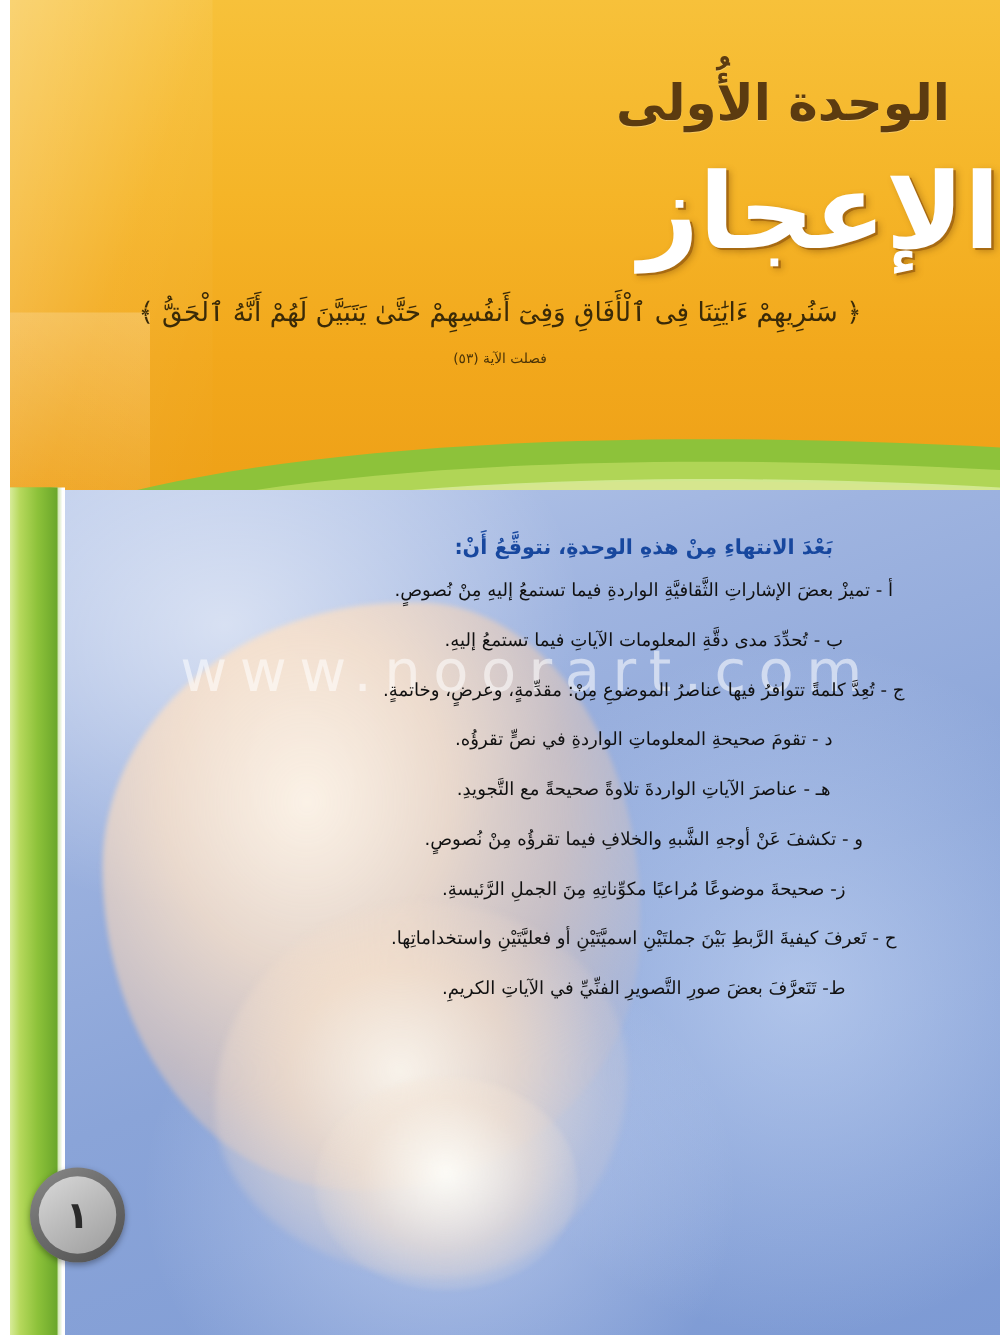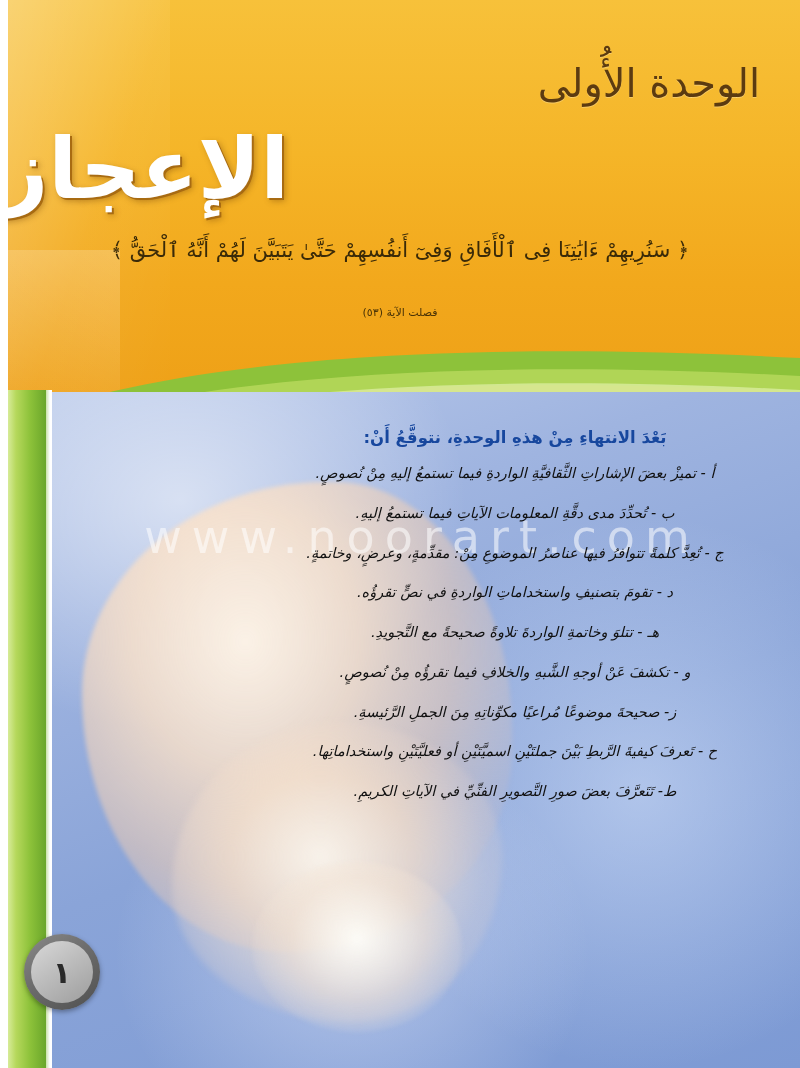--- a/index.html
+++ b/index.html
@@ -38,32 +38,32 @@
     left: 0; top: 250px;
     width: 120px; height: 160px;
     background: linear-gradient(200deg, rgba(255,255,255,0.22), rgba(255,255,255,0));
   }
 
   .unit-label {
     position: absolute;
     right: 40px;
     top: 60px;
     font-size: 40px;
-    font-weight: normal;
+    font-weight: bold;
     color: #5c3b10;
     letter-spacing: 0;
     direction: rtl;
     text-shadow: 0 1px 0 rgba(255,255,255,0.25);
   }
   .unit-title {
     position: absolute;
     right: 0;
     left: 0;
     top: 120px;
-    text-align: left;
+    text-align: right;
     font-size: 84px;
     font-weight: bold;
     color: #ffffff;
     direction: rtl;
     text-shadow:
       2px 2px 0 #a86b12,
       3px 3px 6px rgba(120,70,10,0.45);
   }
   .ayah-wrap {
     position: absolute;
@@ -81,21 +81,20 @@
     white-space: nowrap;
   }
   .ayah-ref {
     position: absolute;
     left: 0; right: 0;
     top: 280px;
     text-align: center;
     font-size: 11px;
     color: #4a3307;
     direction: rtl;
-    margin-top: 26px;
   }
 
   
   .green-band {
     position: absolute;
     left: 0;
     top: 330px;
     width: 800px;
     height: 120px;
     overflow: hidden;
@@ -212,21 +211,20 @@
     color: #17479e;
     margin: 0 0 16px 0;
     letter-spacing: 0;
   }
   .obj-item {
     font-size: 14.5px;
     color: #111111;
     margin: 0 0 18px 0;
     line-height: 1.5;
     white-space: nowrap;
-    font-style: italic;
   }
 
   
   .page-badge {
     position: absolute;
     left: 24px;
     bottom: 58px;
     width: 76px;
     height: 76px;
     border-radius: 50%;
@@ -296,22 +294,22 @@
     <div class="organic2"></div>
     <div class="organic3"></div>
 
     <div class="watermark">www.noorart.com</div>
 
     <div class="objectives">
       <p class="obj-heading">بَعْدَ الانتهاءِ مِنْ هذهِ الوحدةِ، نتوقَّعُ أَنْ:</p>
       <p class="obj-item">أ - تميزْ بعضَ الإشاراتِ الثَّقافيَّةِ الواردةِ فيما تستمعُ إليهِ مِنْ نُصوصٍ.</p>
       <p class="obj-item">ب - تُحدِّدَ مدى دقَّةِ المعلومات الآياتِ فيما تستمعُ إليهِ.</p>
       <p class="obj-item">ج - تُعِدَّ كلمةً تتوافرُ فيها عناصرُ الموضوعِ مِنْ: مقدِّمةٍ، وعرضٍ، وخاتمةٍ.</p>
-      <p class="obj-item">د - تقومَ بتصنيفِ واستخداماتِ الواردةِ في نصٍّ تقرؤُه.</p>
-      <p class="obj-item">هـ - تتلوَ وخاتمةِ الواردةَ تلاوةً صحيحةً مع التَّجويدِ.</p>
+      <p class="obj-item">د - تقومَ صحيحةِ المعلوماتِ الواردةِ في نصٍّ تقرؤُه.</p>
+      <p class="obj-item">هـ - عناصرَ الآياتِ الواردةَ تلاوةً صحيحةً مع التَّجويدِ.</p>
       <p class="obj-item">و - تكشفَ عَنْ أوجهِ الشَّبهِ والخلافِ فيما تقرؤُه مِنْ نُصوصٍ.</p>
       <p class="obj-item">ز- صحيحةَ موضوعًا مُراعيًا مكوِّناتِهِ مِنَ الجملِ الرَّئيسةِ.</p>
       <p class="obj-item">ح - تَعرفَ كيفيةَ الرَّبطِ بَيْنَ جملتَيْنِ اسميَّتَيْنِ أو فعليَّتَيْنِ واستخداماتِها.</p>
       <p class="obj-item">ط- تَتَعرَّفَ بعضَ صورِ التَّصويرِ الفنِّيِّ في الآياتِ الكريمِ.</p>
     </div>
   </div>
 
   <div class="page-badge">
     <div class="page-badge-inner">١</div>
   </div>

